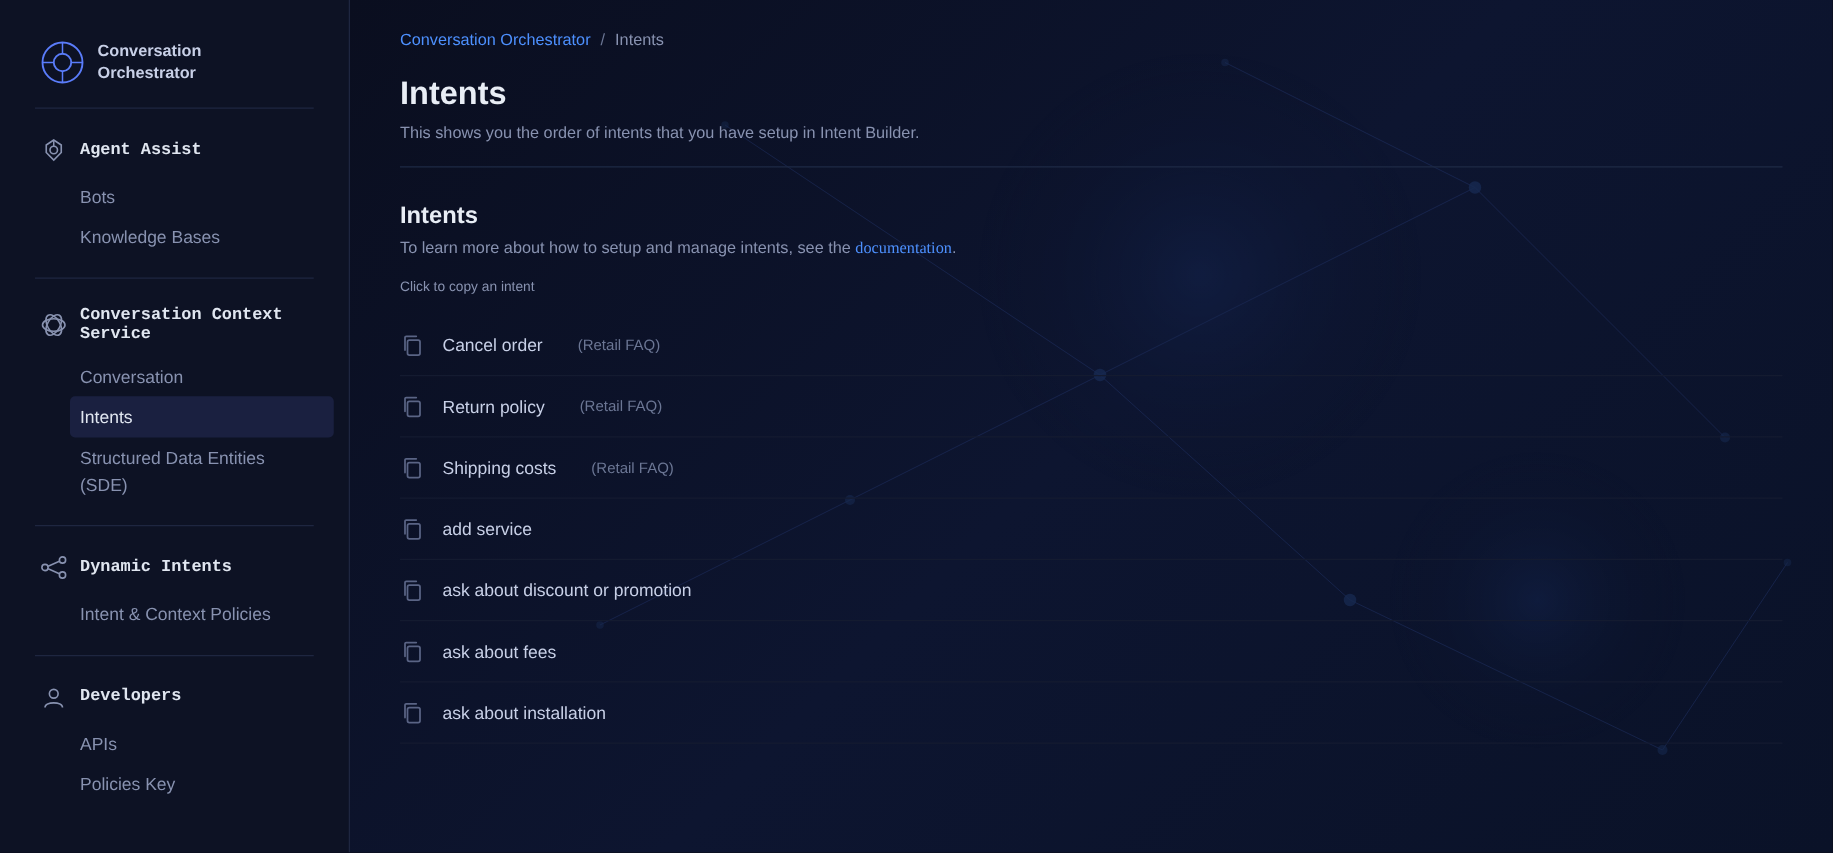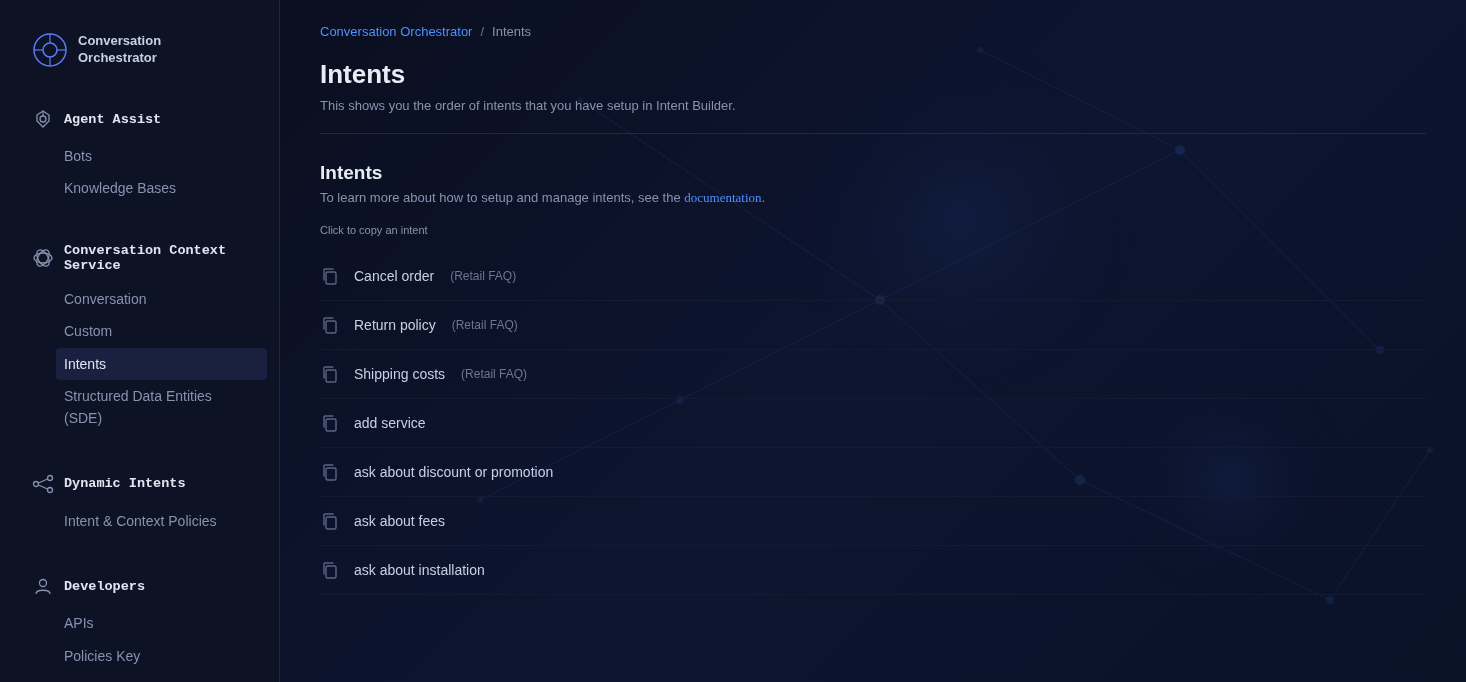--- a/index.html
+++ b/index.html
@@ -214,21 +214,21 @@
 
     .intent-name {
       font-size: 14px;
       color: #c8d0e7;
       font-weight: 400;
     }
 
     .intent-tag {
       font-size: 12px;
       color: #6b7694;
-      margin-left: 2px;
+      margin-left: 14px;
     }
   </style>
 </head>
 <body>
 
 <nav class="sidebar">
 
   <div class="sidebar-logo">
     <svg class="logo-icon" viewBox="0 0 36 36" fill="none" xmlns="http://www.w3.org/2000/svg">
       <circle cx="18" cy="18" r="16" stroke="#5a7cfa" stroke-width="1.5" fill="none"></circle>
@@ -267,21 +267,20 @@
     <div class="sidebar-section-header">
       <svg class="section-icon" viewBox="0 0 22 22" fill="none" xmlns="http://www.w3.org/2000/svg">
         <ellipse cx="11" cy="11" rx="9" ry="5" stroke="#8892b0" stroke-width="1.3" fill="none"></ellipse>
         <ellipse cx="11" cy="11" rx="9" ry="5" stroke="#8892b0" stroke-width="1.3" fill="none" transform="rotate(60 11 11)"></ellipse>
         <ellipse cx="11" cy="11" rx="9" ry="5" stroke="#8892b0" stroke-width="1.3" fill="none" transform="rotate(120 11 11)"></ellipse>
       </svg>
       <span class="sidebar-section-title">Conversation Context Service</span>
     </div>
     <div class="sidebar-sub-items">
       <div class="sidebar-sub-item">Conversation</div>
-      <div class="sidebar-sub-item">Custom</div>
       <div class="sidebar-sub-item active">Intents</div>
       <div class="sidebar-sub-item">Structured Data Entities (SDE)</div>
     </div>
   </div>
 
   <div class="sidebar-divider"></div>
 
   <div class="sidebar-section">
     <div class="sidebar-section-header">
       <svg class="section-icon" viewBox="0 0 22 22" fill="none" xmlns="http://www.w3.org/2000/svg">

